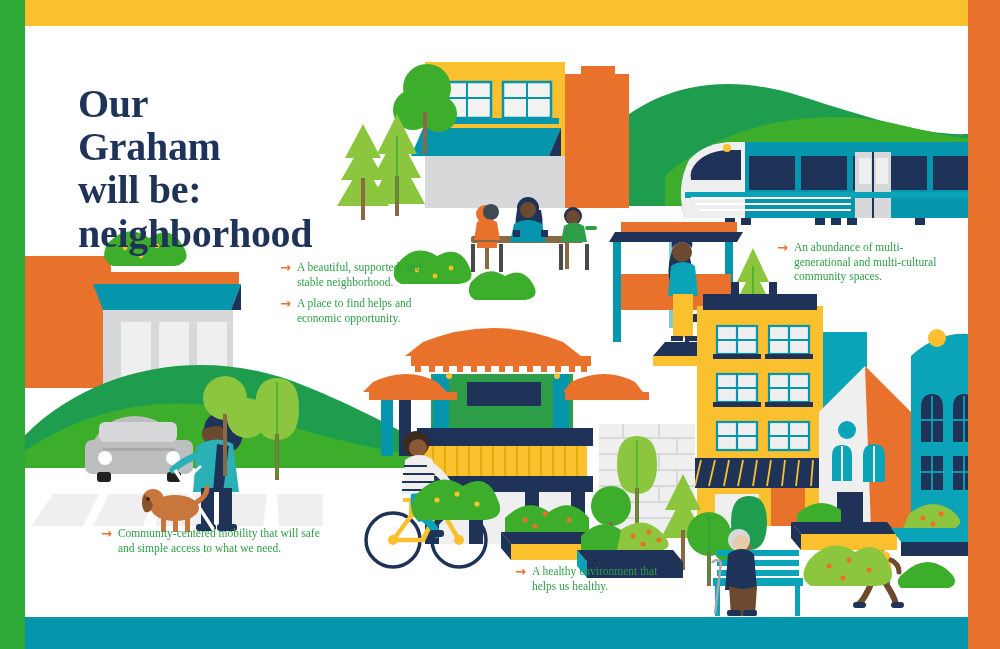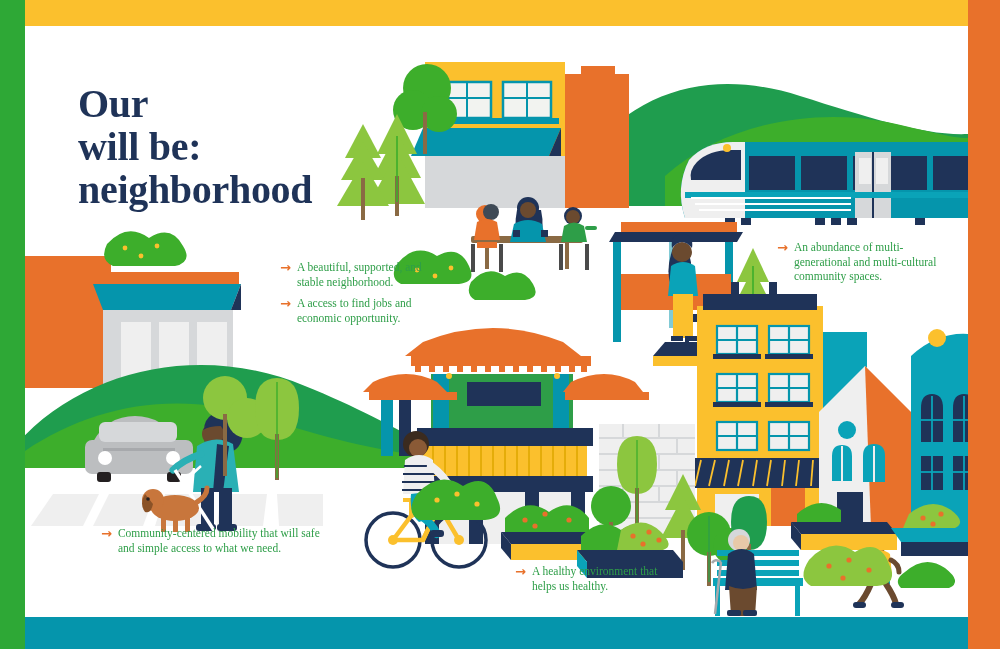--- a/index.html
+++ b/index.html
@@ -624,32 +624,33 @@
       <path d="M392 468 q22 -24 46 -8 q24 -14 34 12 q10 20 -12 22 l-66 0 q-14 -8 -2 -26 z" fill="#3DAE2B"></path>
       <circle cx="412" cy="474" r="2.6" fill="#FBC02D"></circle>
         <circle cx="432" cy="468" r="2.6" fill="#FBC02D"></circle>
       <circle cx="452" cy="478" r="2.6" fill="#FBC02D"></circle>
     </g>
 
   </svg>
 
   <div class="headline">
     <div>Our</div>
+    <div>Graham</div>
     <div>will be:</div>
     <div>neighborhood</div>
   </div>
 
   <div class="callout c-beautiful">
     <span class="arw">→</span>
     <span class="txt">A beautiful, supported, and stable neighborhood.</span>
   </div>
 
   <div class="callout c-jobs">
     <span class="arw">→</span>
-    <span class="txt">A access to find jobs and economic opportunity.</span>
+    <span class="txt">A place to find helps and economic opportunity.</span>
   </div>
 
   <div class="callout c-abundance">
     <span class="arw">→</span>
     <span class="txt">An abundance of multi-generational and multi-cultural community spaces.</span>
   </div>
 
   <div class="callout c-mobility">
     <span class="arw">→</span>
     <span class="txt">Community-centered mobility that will safe and simple access to what we need.</span>

